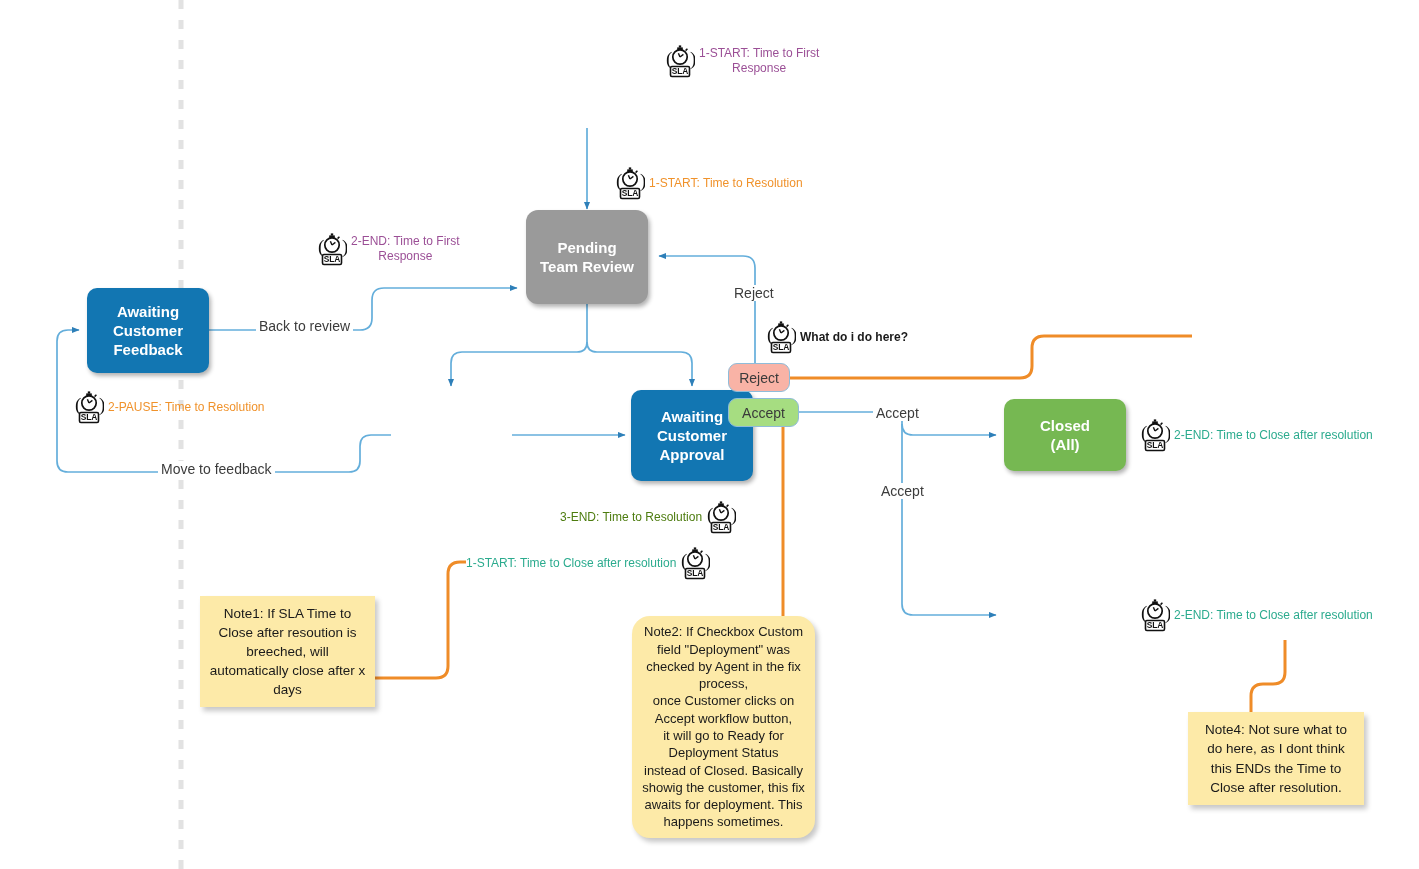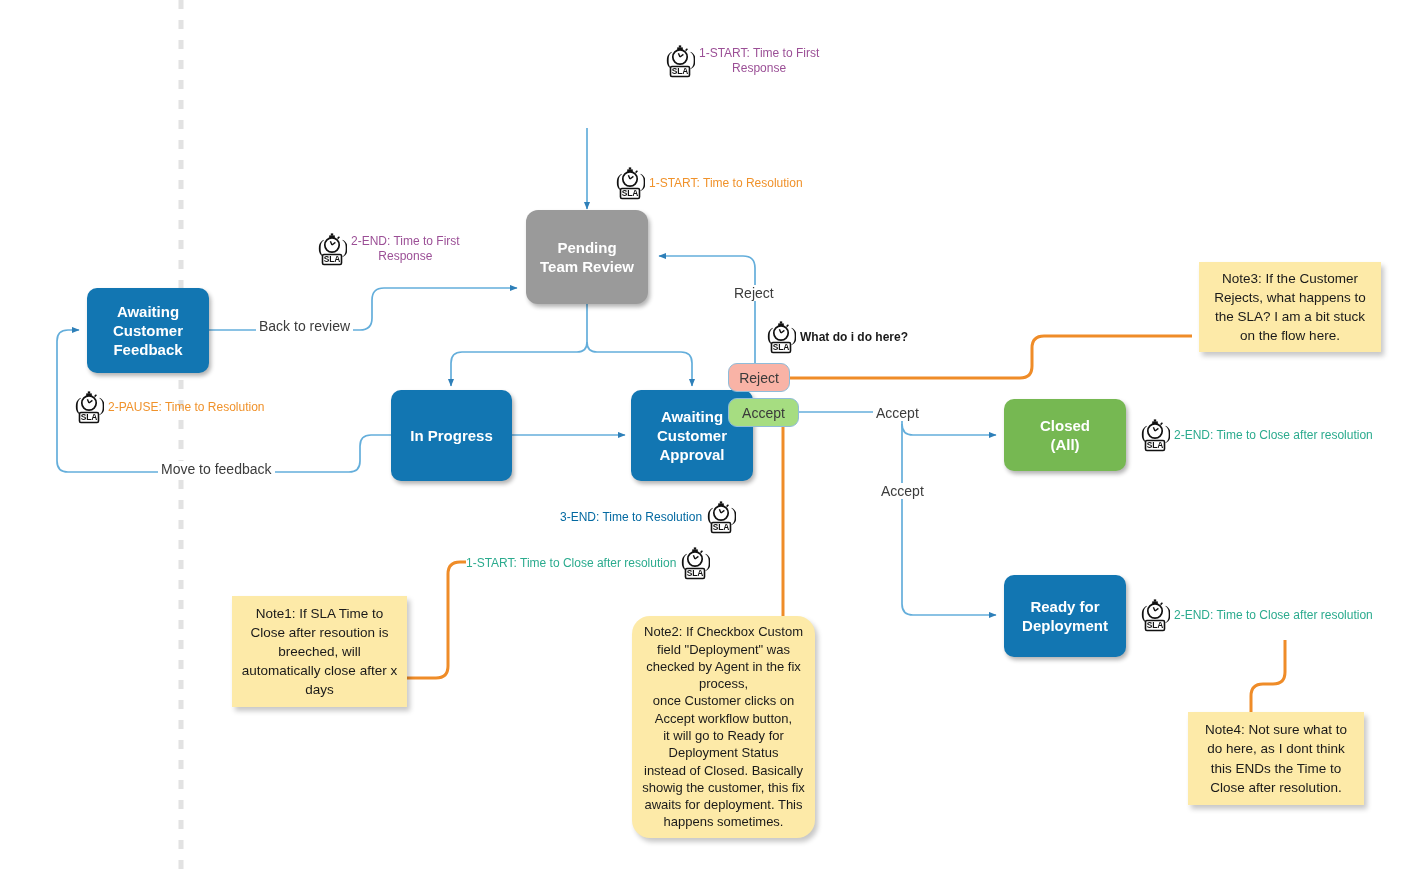--- a/index.html
+++ b/index.html
@@ -89,39 +89,32 @@
     <span style="white-space:pre-line">Pending
 Team Review</span>
   </div>
 
   <div class="node blue" style="left:87px;top:288px;width:122px;height:85px;">
     <span style="white-space:pre-line">Awaiting
 Customer
 Feedback</span>
   </div>
 
-  <div class="node blue" style="left:391px;top:390px;width:121px;height:91px;">
-    <span style="white-space:pre-line">In Progress</span>
-  </div>
 
   <div class="node blue" style="left:631px;top:390px;width:122px;height:91px;">
     <span style="white-space:pre-line">Awaiting
 Customer
 Approval</span>
   </div>
 
   <div class="node green" style="left:1004px;top:399px;width:122px;height:72px;">
     <span style="white-space:pre-line">Closed
 (All)</span>
   </div>
 
-  <div class="node blue" style="left:1004px;top:575px;width:122px;height:82px;">
-    <span style="white-space:pre-line">Ready for
-Deployment</span>
-  </div>
 
   <div class="btn reject" style="left:728px;top:363px;width:62px;height:29px;">
     <span>Reject</span>
   </div>
 
   <div class="btn accept" style="left:728px;top:398px;width:71px;height:29px;">
     <span>Accept</span>
   </div>
 
   <div class="edgelabel bg" style="left:256px;top:318px;">
@@ -264,51 +257,48 @@
       <text x="25" y="21" font-size="19" fill="#111" font-family="'Liberation Serif',serif">)</text>
       <circle cx="15" cy="13" r="7.2" fill="none" stroke="#111" stroke-width="1.7"></circle>
       <rect x="12.2" y="3.4" width="5.6" height="2.6" fill="#111"></rect>
       <rect x="13.8" y="1.4" width="2.4" height="2.2" fill="#111"></rect>
       <line x1="20.6" y1="6.6" x2="22.4" y2="4.8" stroke="#111" stroke-width="1.5"></line>
       <line x1="15" y1="13" x2="18.4" y2="10.4" stroke="#111" stroke-width="1.4"></line>
       <line x1="15" y1="13" x2="13.4" y2="9.2" stroke="#111" stroke-width="1.4"></line>
       <rect x="5.5" y="22.5" width="19" height="10" fill="#fff" stroke="#111" stroke-width="1.6" rx="1.4"></rect>
       <text x="15" y="30.3" font-size="8.4" font-weight="bold" fill="#111" text-anchor="middle" font-family="'Liberation Sans',sans-serif">SLA</text>
     </svg>
-    <span class="txt" style="color:#0369a1;">3-END: Time to Resolution</span>
+    <span class="txt" style="color:#4d7c0f;">3-END: Time to Resolution</span>
   </div>
 
   <div class="sla rev" style="left:466px;top:546px;">
     <svg width="30" height="34" viewBox="0 0 30 34">
       <text x="1" y="21" font-size="19" fill="#111" font-family="'Liberation Serif',serif">(</text>
       <text x="25" y="21" font-size="19" fill="#111" font-family="'Liberation Serif',serif">)</text>
       <circle cx="15" cy="13" r="7.2" fill="none" stroke="#111" stroke-width="1.7"></circle>
       <rect x="12.2" y="3.4" width="5.6" height="2.6" fill="#111"></rect>
       <rect x="13.8" y="1.4" width="2.4" height="2.2" fill="#111"></rect>
       <line x1="20.6" y1="6.6" x2="22.4" y2="4.8" stroke="#111" stroke-width="1.5"></line>
       <line x1="15" y1="13" x2="18.4" y2="10.4" stroke="#111" stroke-width="1.4"></line>
       <line x1="15" y1="13" x2="13.4" y2="9.2" stroke="#111" stroke-width="1.4"></line>
       <rect x="5.5" y="22.5" width="19" height="10" fill="#fff" stroke="#111" stroke-width="1.6" rx="1.4"></rect>
       <text x="15" y="30.3" font-size="8.4" font-weight="bold" fill="#111" text-anchor="middle" font-family="'Liberation Sans',sans-serif">SLA</text>
     </svg>
     <span class="txt" style="color:#2bab8e;">1-START: Time to Close after resolution</span>
   </div>
 
-  <div class="note" style="left:200px;top:596px;width:175px;height:111px;display:flex;align-items:center;justify-content:center;margin-left:32px;">
+  <div class="note" style="left:200px;top:596px;width:175px;height:111px;display:flex;align-items:center;justify-content:center;">
     <span>Note1: If SLA Time to Close after resoution is breeched, will automatically close after x days</span>
   </div>
 
   <div class="note" style="left:632px;top:616px;width:183px;height:222px;display:flex;align-items:center;justify-content:center;font-size:13px;line-height:1.33;border-radius:18px;">
     <span>Note2: If  Checkbox Custom field "Deployment" was checked by Agent in the fix process,
 once Customer clicks on Accept workflow button,
 it will go to Ready for Deployment Status
 instead of Closed. Basically showig the customer, this fix awaits for deployment. This happens sometimes.</span>
   </div>
 
-  <div class="note" style="left:1199px;top:262px;width:182px;height:90px;display:flex;align-items:center;justify-content:center;">
-    <span>Note3: If the Customer Rejects, what happens to the SLA? I am a bit stuck on the flow here.</span>
-  </div>
 
   <div class="note" style="left:1188px;top:712px;width:176px;height:93px;display:flex;align-items:center;justify-content:center;">
     <span>Note4: Not sure what to do here, as I dont think this ENDs the Time to Close after resolution.</span>
   </div>
 
 </div>
 
 </body></html>

